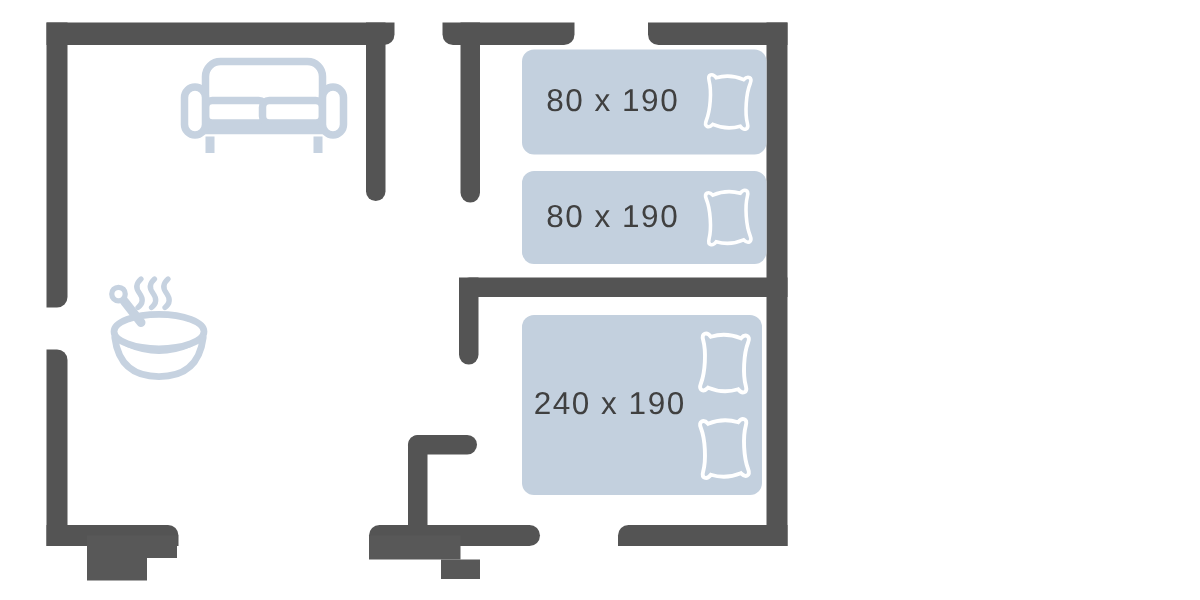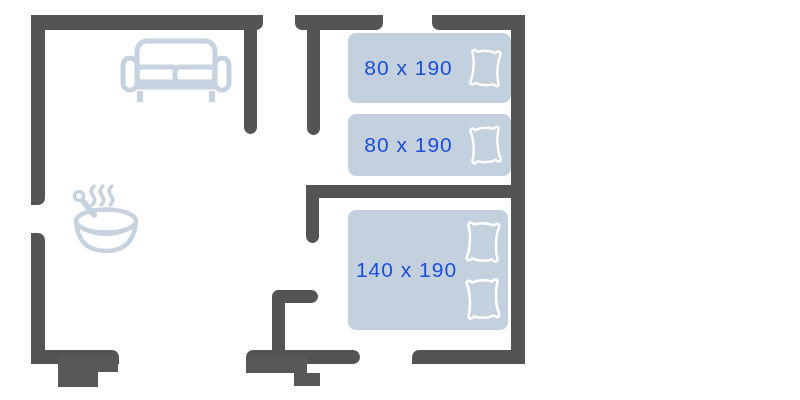--- a/index.html
+++ b/index.html
@@ -8,21 +8,21 @@
   .wall{position:absolute;background:#545454;}
   .r-bl{border-radius:0 0 0 7px;}
   .r-br{border-radius:0 0 7px 0;}
   .r-b{border-radius:0 0 7px 7px;}
   .r-tl{border-radius:7px 0 0 0;}
   .r-tr{border-radius:0 7px 0 0;}
   .r-cap{border-radius:7px;}
   .r-capR{border-radius:7px 7px 7px 0;}
   .step{position:absolute;background:#585858;}
   .bed{position:absolute;background:#c3d0de;border-radius:8px;display:flex;align-items:center;}
-  .bed-label{flex:1;text-align:center;color:#1d4ed8;font-size:21px;font-weight:500;
+  .bed-label{flex:1;text-align:center;color:#404040;font-size:21px;font-weight:500;
              letter-spacing:1px;white-space:nowrap;}
   .pillow{width:33px;height:44px;display:block;}
   .pillow-lg{width:36px;height:44px;}
   .pillow-wrap{margin-right:9px;}
   .pillow-col{margin-right:7px;display:flex;flex-direction:column;gap:13px;}
   .rotA{transform:rotate(4deg);}
   .rotB{transform:rotate(-4deg);}
   .rotC{transform:rotate(3deg);}
   .rotD{transform:rotate(-3deg);}
   svg{display:block;}
@@ -105,21 +105,21 @@
   <div class="bed" style="left:348px;top:114px;width:163px;height:62px;">
     <span class="bed-label">80 x 190</span>
     <span class="pillow-wrap rotB">
       <svg class="pillow" viewBox="0 0 36 44">
           <use href="#pillow-shape" fill="none" stroke="#ffffff" stroke-width="2.6"></use>
         </svg>
     </span>
   </div>
 
   <div class="bed" style="left:348px;top:210px;width:160px;height:120px;">
-    <span class="bed-label">140 x 190</span>
+    <span class="bed-label">240 x 190</span>
     <span class="pillow-col">
       <span class="rotC">
         <svg class="pillow pillow-lg" viewBox="0 0 36 44">
             <use href="#pillow-shape" fill="none" stroke="#ffffff" stroke-width="2.6"></use>
           </svg>
       </span>
       <span class="rotD">
         <svg class="pillow pillow-lg" viewBox="0 0 36 44">
             <use href="#pillow-shape" fill="none" stroke="#ffffff" stroke-width="2.6"></use>
           </svg>

